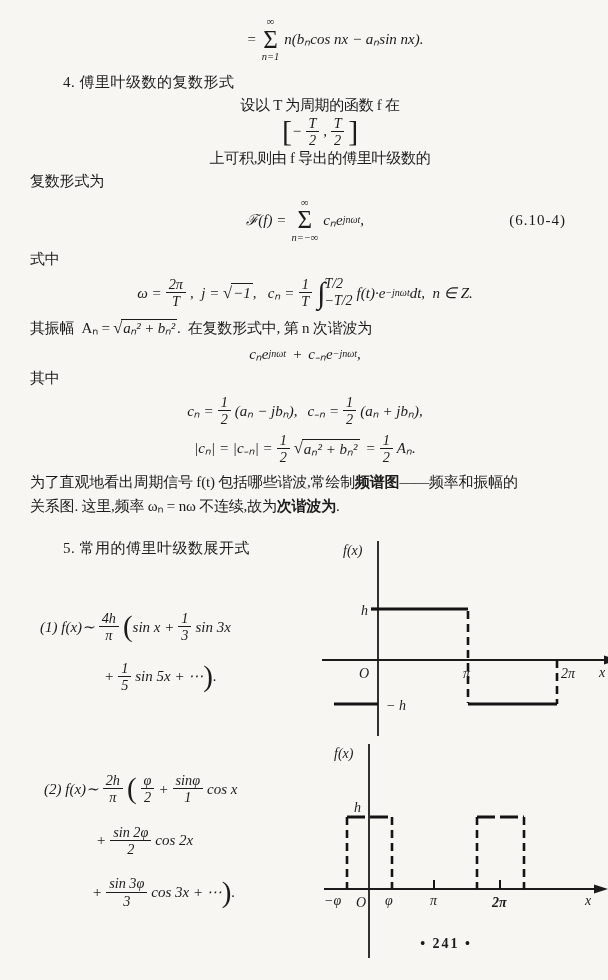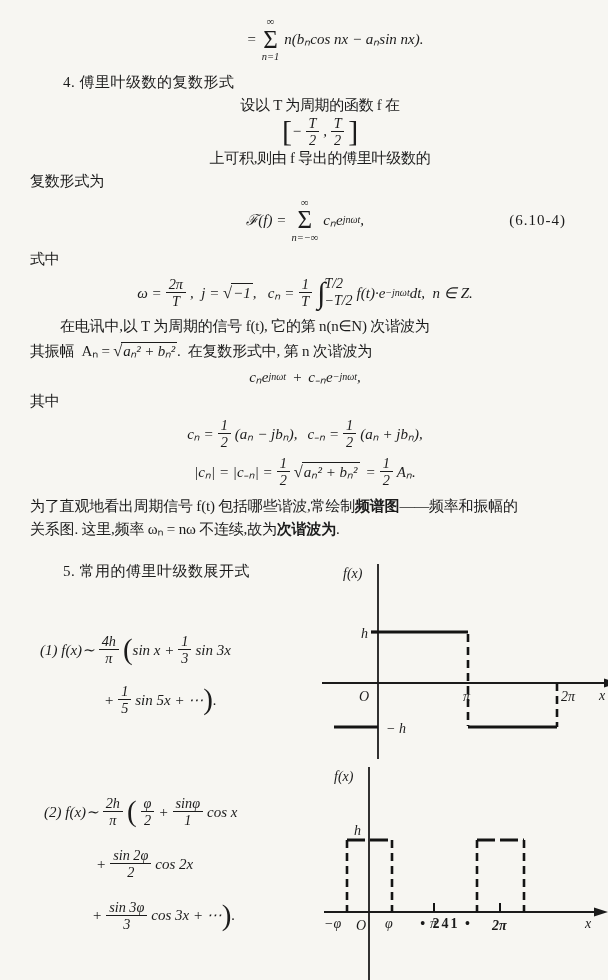--- a/index.html
+++ b/index.html
@@ -64,21 +64,21 @@
 
   svg .axis { stroke:#1b1b1b; stroke-width:1.8; }
   svg .xaxis { stroke:#1b1b1b; stroke-width:2.2; }
   svg .wave { stroke:#141414; stroke-width:3.2; }
   svg .dash { stroke:#141414; stroke-width:2.6; stroke-dasharray:8 5; }
   svg .dashtop { stroke-dasharray:18 5; }
   svg .tick { stroke:#141414; stroke-width:2; }
   svg text { font-family:"Liberation Serif", serif; font-size:14px; fill:#1b1b1b; font-style:italic; }
   svg .fill { fill:#1b1b1b; }
 
-  .footer { position:absolute; top:916px; right:136px; font-weight:bold; letter-spacing:2px; font-size:14px; }
+  .footer { position:absolute; top:936px; right:136px; font-weight:bold; letter-spacing:2px; font-size:14px; }
 </style>
 </head>
 <body>
 
 <div class="page">
 
   <div class="eqline" style="margin-top:6px; padding-left:60px;">
     <span>=</span>
     <span class="bigsum">
       <span class="lim">∞</span>
@@ -144,21 +144,20 @@
       <span class="intlims">
           <span>T/2</span>
           <span>−T/2</span>
         </span>
     </span>
     <span>f(t)·e</span>
       <sup class="exp">−jnωt</sup>
       <span style="white-space:pre;">dt,  n ∈ Z.</span>
   </div>
 
-  <p class="para indent">在电讯中,以 T 为周期的信号 f(t), 它的第 n(n∈N) 次谐波为</p>
 
 
   <p class="para">
     <span style="white-space:pre;">其振幅  Aₙ = </span><span class="rad" style="font-style:italic;">√</span><span class="bar" style="font-style:italic;">aₙ² + bₙ²</span><span style="white-space:pre;">.  在复数形式中, 第 n 次谐波为</span>
   </p>
 
   <div class="eqline">
     <span>cₙe</span>
       <sup class="exp">jnωt</sup>
     <span class="gap" style="width:6px;"></span>

